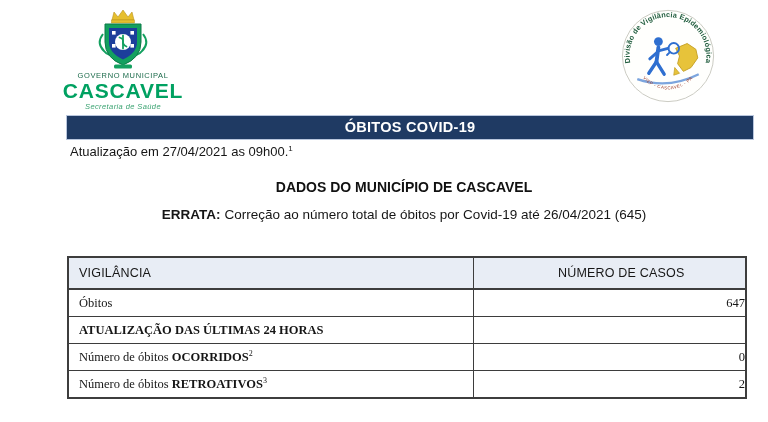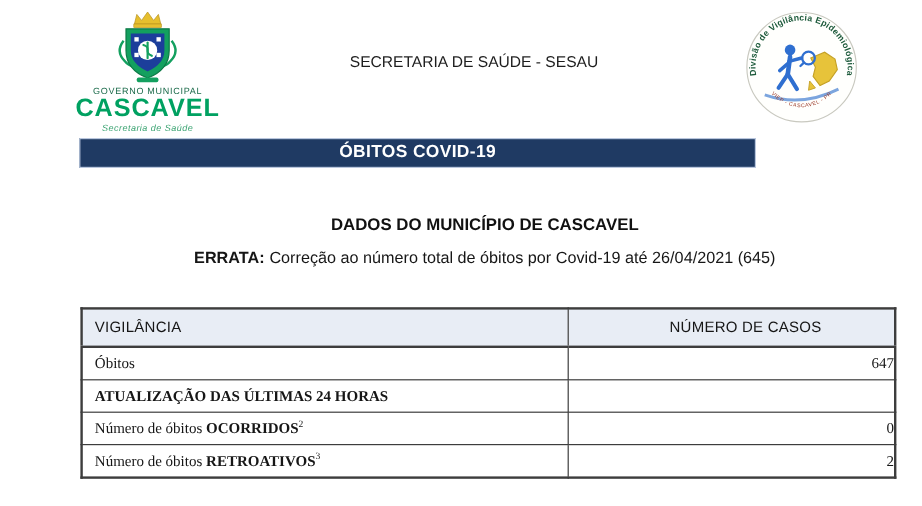--- a/index.html
+++ b/index.html
@@ -17,21 +17,21 @@
   .dept-text { font-size:7.5px; font-style:italic; color:#3aa371; letter-spacing:0.4px; white-space:nowrap; }
 
   .center-header { position:absolute; left:160px; top:41px; width:470px; text-align:center; }
   .center-title  { font-size:19px; font-weight:bold; color:#101010; letter-spacing:0.2px; }
   .center-sub    { font-size:13px; color:#1d1d1d; margin-top:3px; }
 
   .right-logo { position:absolute; left:620px; top:8px; width:96px; height:96px; }
 
   
   .banner {
-    position:absolute; left:66px; top:115px; width:564px; height:25px;
+    position:absolute; left:66px; top:115px; width:688px; height:25px;
     background:#1f3a63; border:1px solid #b9c6dd; box-sizing:border-box;
     color:#ffffff; font-weight:bold; font-size:14.5px; letter-spacing:0.3px;
     text-align:center; line-height:23px;
   }
 
   
   .update-line { position:absolute; left:70px; top:144px; font-size:13px; color:#161616; }
   sup.fn { font-size:8px; vertical-align:super; line-height:0; }
 
   .section-title {
@@ -96,21 +96,20 @@
       </g>
 
       <rect x="26" y="56.5" width="18" height="4" rx="1.5" fill="#13a05f"></rect>
     </svg>
     <div class="gov-text">GOVERNO MUNICIPAL</div>
     <div class="city-text">CASCAVEL</div>
     <div class="dept-text">Secretaria de Saúde</div>
   </div>
 
   <div class="center-header">
-    <div class="center-sub">SECRETARIA DE SAÚDE - SESAU</div>
   </div>
 
   <div class="right-logo">
     <svg width="96" height="96" viewBox="0 0 100 100">
       <defs>
         <path id="arcTop" d="M12,62 A40,40 0 1 1 88,62"></path>
         <path id="arcBot" d="M19,66 A35,35 0 0 0 81,66"></path>
       </defs>
       <circle cx="50" cy="50" r="47.5" fill="#fffffd" stroke="#c9c9c0" stroke-width="1"></circle>
       <text font-size="7.6" font-weight="bold" fill="#1e5b3c" letter-spacing="0.2" font-family="Liberation Sans, sans-serif">
@@ -137,20 +136,21 @@
         <path d="M52,46 L49,49" stroke-width="2" stroke-linecap="round"></path>
       </g>
       <text font-size="4.6" fill="#9c3a28" letter-spacing="0.5" font-family="Liberation Sans, sans-serif">
         <textPath href="#arcBot" startOffset="50%" text-anchor="middle">VIEP - CASCAVEL - PR</textPath>
       </text>
     </svg>
   </div>
 
   <div class="banner">ÓBITOS COVID-19</div>
 
+  <div class="update-line"><span>Atualização em 27/04/2021 as 09h00.</span><sup class="fn">1</sup></div>
 
   <div class="section-title">DADOS DO MUNICÍPIO DE CASCAVEL</div>
 
   <div class="errata"><b>ERRATA:</b><span>Correção ao número total de óbitos por Covid-19 até 26/04/2021 (645)</span></div>
 
   <table class="data-table">
     <colgroup>
         <col style="width:405px">
         <col style="width:273px">
       </colgroup>

